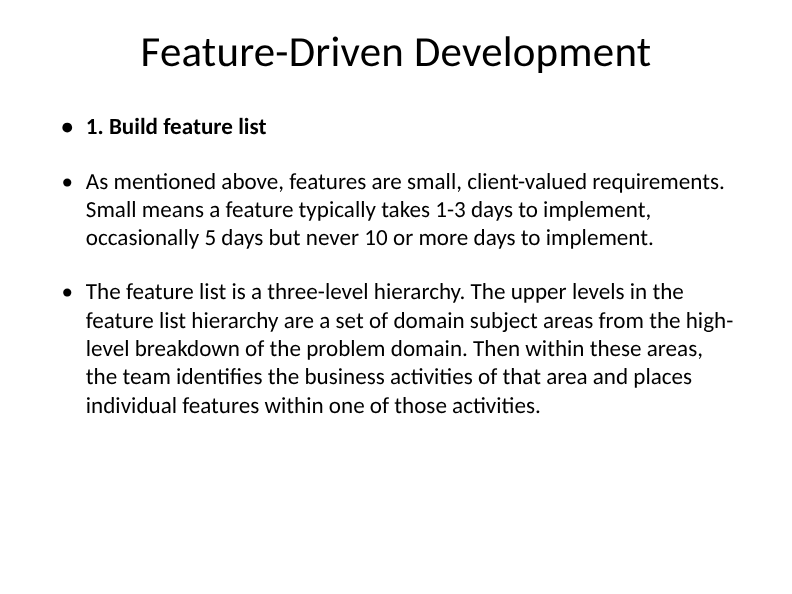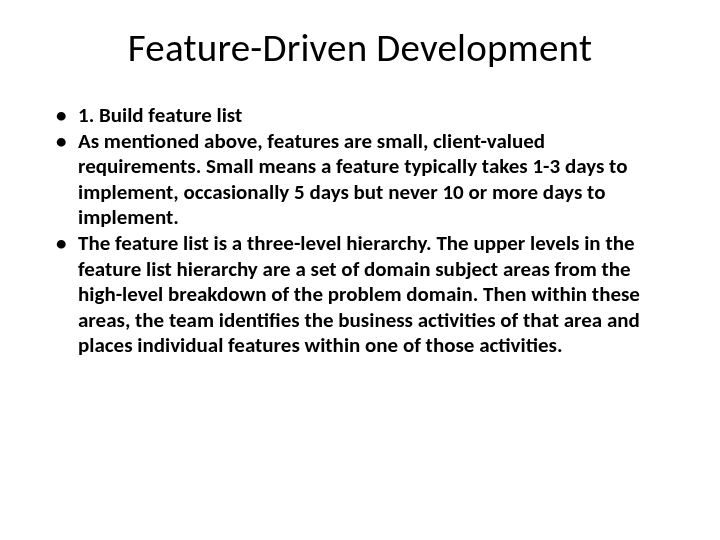--- a/index.html
+++ b/index.html
@@ -4,21 +4,21 @@
 <style>
   * { margin: 0; padding: 0; box-sizing: border-box; }
   html, body { width: 720px; height: 540px; background: #fff; font-family: Calibri, "Segoe UI", Arial, sans-serif; color: #000; }
   .slide { width: 720px; height: 452px; padding: 24px 50px 40px 50px; }
   .title { font-size: 39px; font-weight: 400; text-align: center; margin-bottom: 32px; letter-spacing: 0.2px; }
   .content { font-size: 21px; line-height: 1.22; }
   .content ul { list-style: none; padding-left: 0; }
   .content li { position: relative; padding-left: 28px; margin-bottom: 0; }
   .content li::before { content: "•"; position: absolute; left: 6px; top: 0; font-size: 21px; }
   .subheading { font-weight: 700; margin-bottom: 36px; }
-  .para { font-weight: 700; margin-bottom: 0; }
+  .para { font-weight: 400; margin-bottom: 0; margin-top: 24px; }
 </style>
 </head>
 <body>
 
 <div class="slide">
   <h1 class="title">Feature-Driven Development</h1>
   <div class="content">
     <ul>
       <li class="subheading">1. Build feature list</li>
       <li class="para">As mentioned above, features are small, client-valued requirements. Small means a feature typically takes 1-3 days to implement, occasionally 5 days but never 10 or more days to implement.</li>

